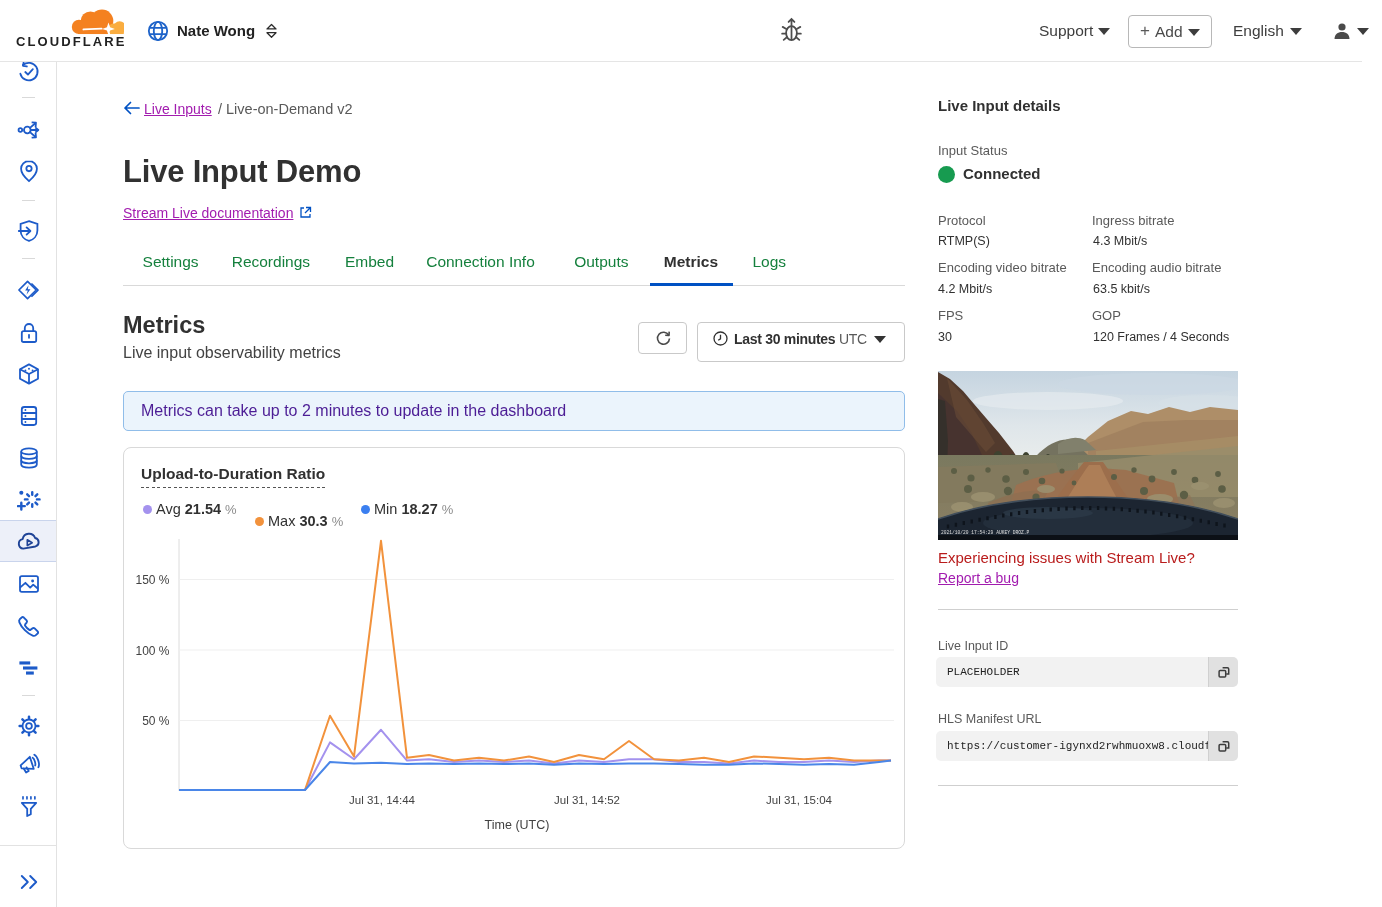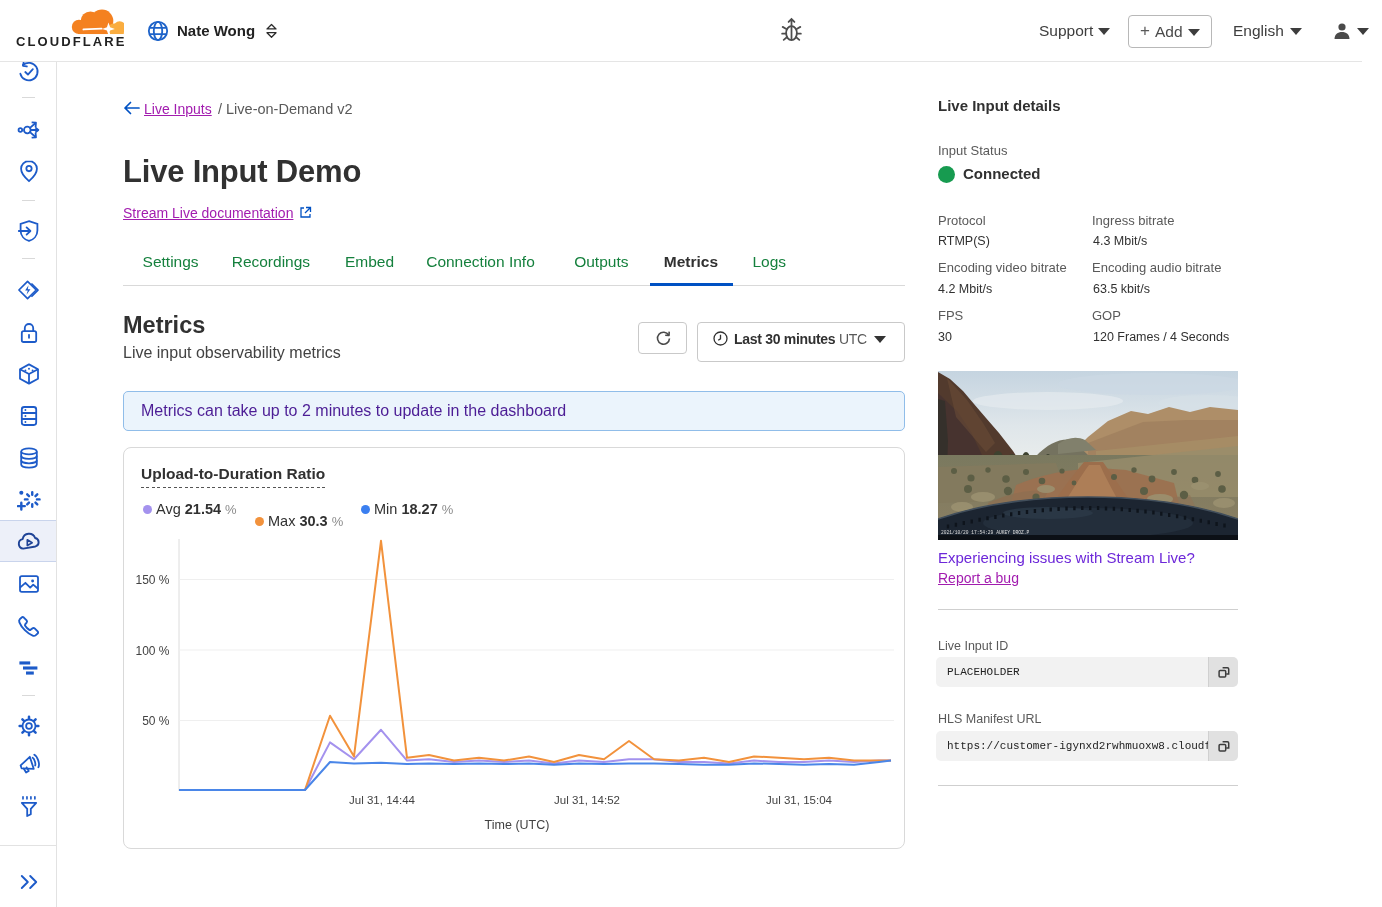--- a/index.html
+++ b/index.html
@@ -362,21 +362,21 @@
 
     <path d="M0 148 C50 131 100 126 150 126 C200 126 250 131 300 148 L300 169 L0 169 Z" fill="#1c2531"></path>
     <path d="M0 148 C50 131 100 126 150 126 C200 126 250 131 300 148" fill="none" stroke="#414e5b" stroke-width="1.5"></path>
     <ellipse cx="150" cy="152" rx="105" ry="15" fill="#232e3b"></ellipse>
     <ellipse cx="110" cy="142" rx="45" ry="6" fill="#2d3c4a" opacity="0.7"></ellipse>
     <path d="M10.0 153.4 v4 M17.9 151.7 v4 M25.8 150.0 v4 M33.7 148.4 v4 M41.6 146.8 v4 M49.5 145.3 v4 M57.4 143.9 v4 M65.3 142.5 v4 M73.2 141.3 v4 M81.1 140.1 v4 M89.0 139.0 v4 M96.9 138.1 v4 M104.8 137.3 v4 M112.7 136.5 v4 M120.6 136.0 v4 M128.5 135.5 v4 M136.4 135.2 v4 M144.3 135.0 v4 M152.2 135.0 v4 M160.1 135.1 v4 M168.0 135.4 v4 M175.9 135.7 v4 M183.8 136.3 v4 M191.7 136.9 v4 M199.6 137.7 v4 M207.5 138.6 v4 M215.4 139.6 v4 M223.3 140.7 v4 M231.2 142.0 v4 M239.1 143.3 v4 M247.0 144.7 v4 M254.9 146.2 v4 M262.8 147.7 v4 M270.7 149.3 v4 M278.6 150.9 v4 M286.5 152.6 v4" stroke="#0e141c" stroke-width="2.4"></path>
     <rect x="0" y="164" width="300" height="5" fill="#0c1016"></rect>
     <text x="3" y="162.5" font-size="4.6" fill="#dedede" font-family="Liberation Mono, monospace">2021/10/20 17:54:29 AUKEY DROZ.P</text>
   </svg>
 
-  <div class="abs" style="left:938px;top:549px;font-size:15px;color:#6d28d9;">Experiencing issues with Stream Live?</div>
+  <div class="abs" style="left:938px;top:549px;font-size:15px;color:#b91c1c;">Experiencing issues with Stream Live?</div>
   <a class="abs" style="left:938px;top:570px;font-size:14px;">Report a bug</a>
   <div class="hr" style="top:609px;"></div>
 
   <div class="rlabel" style="left:938px;top:639px;font-size:12.5px;">Live Input ID</div>
   <div class="codebox" style="top:657px;">PLACEHOLDER</div>
   <div class="copybtn" style="left:1208px;top:657px;">
     <svg style="position:absolute;left:8px;top:8px" width="14" height="14" viewBox="0 0 14 14" fill="none" stroke="#3d3d3d" stroke-width="1.5">
       <path d="M5.6 2.8 H10.4 A1.3 1.3 0 0 1 11.7 4.1 V9 H9.2"></path>
       <rect x="2.1" y="5.4" width="6.6" height="6.6" rx="1"></rect>
     </svg>

